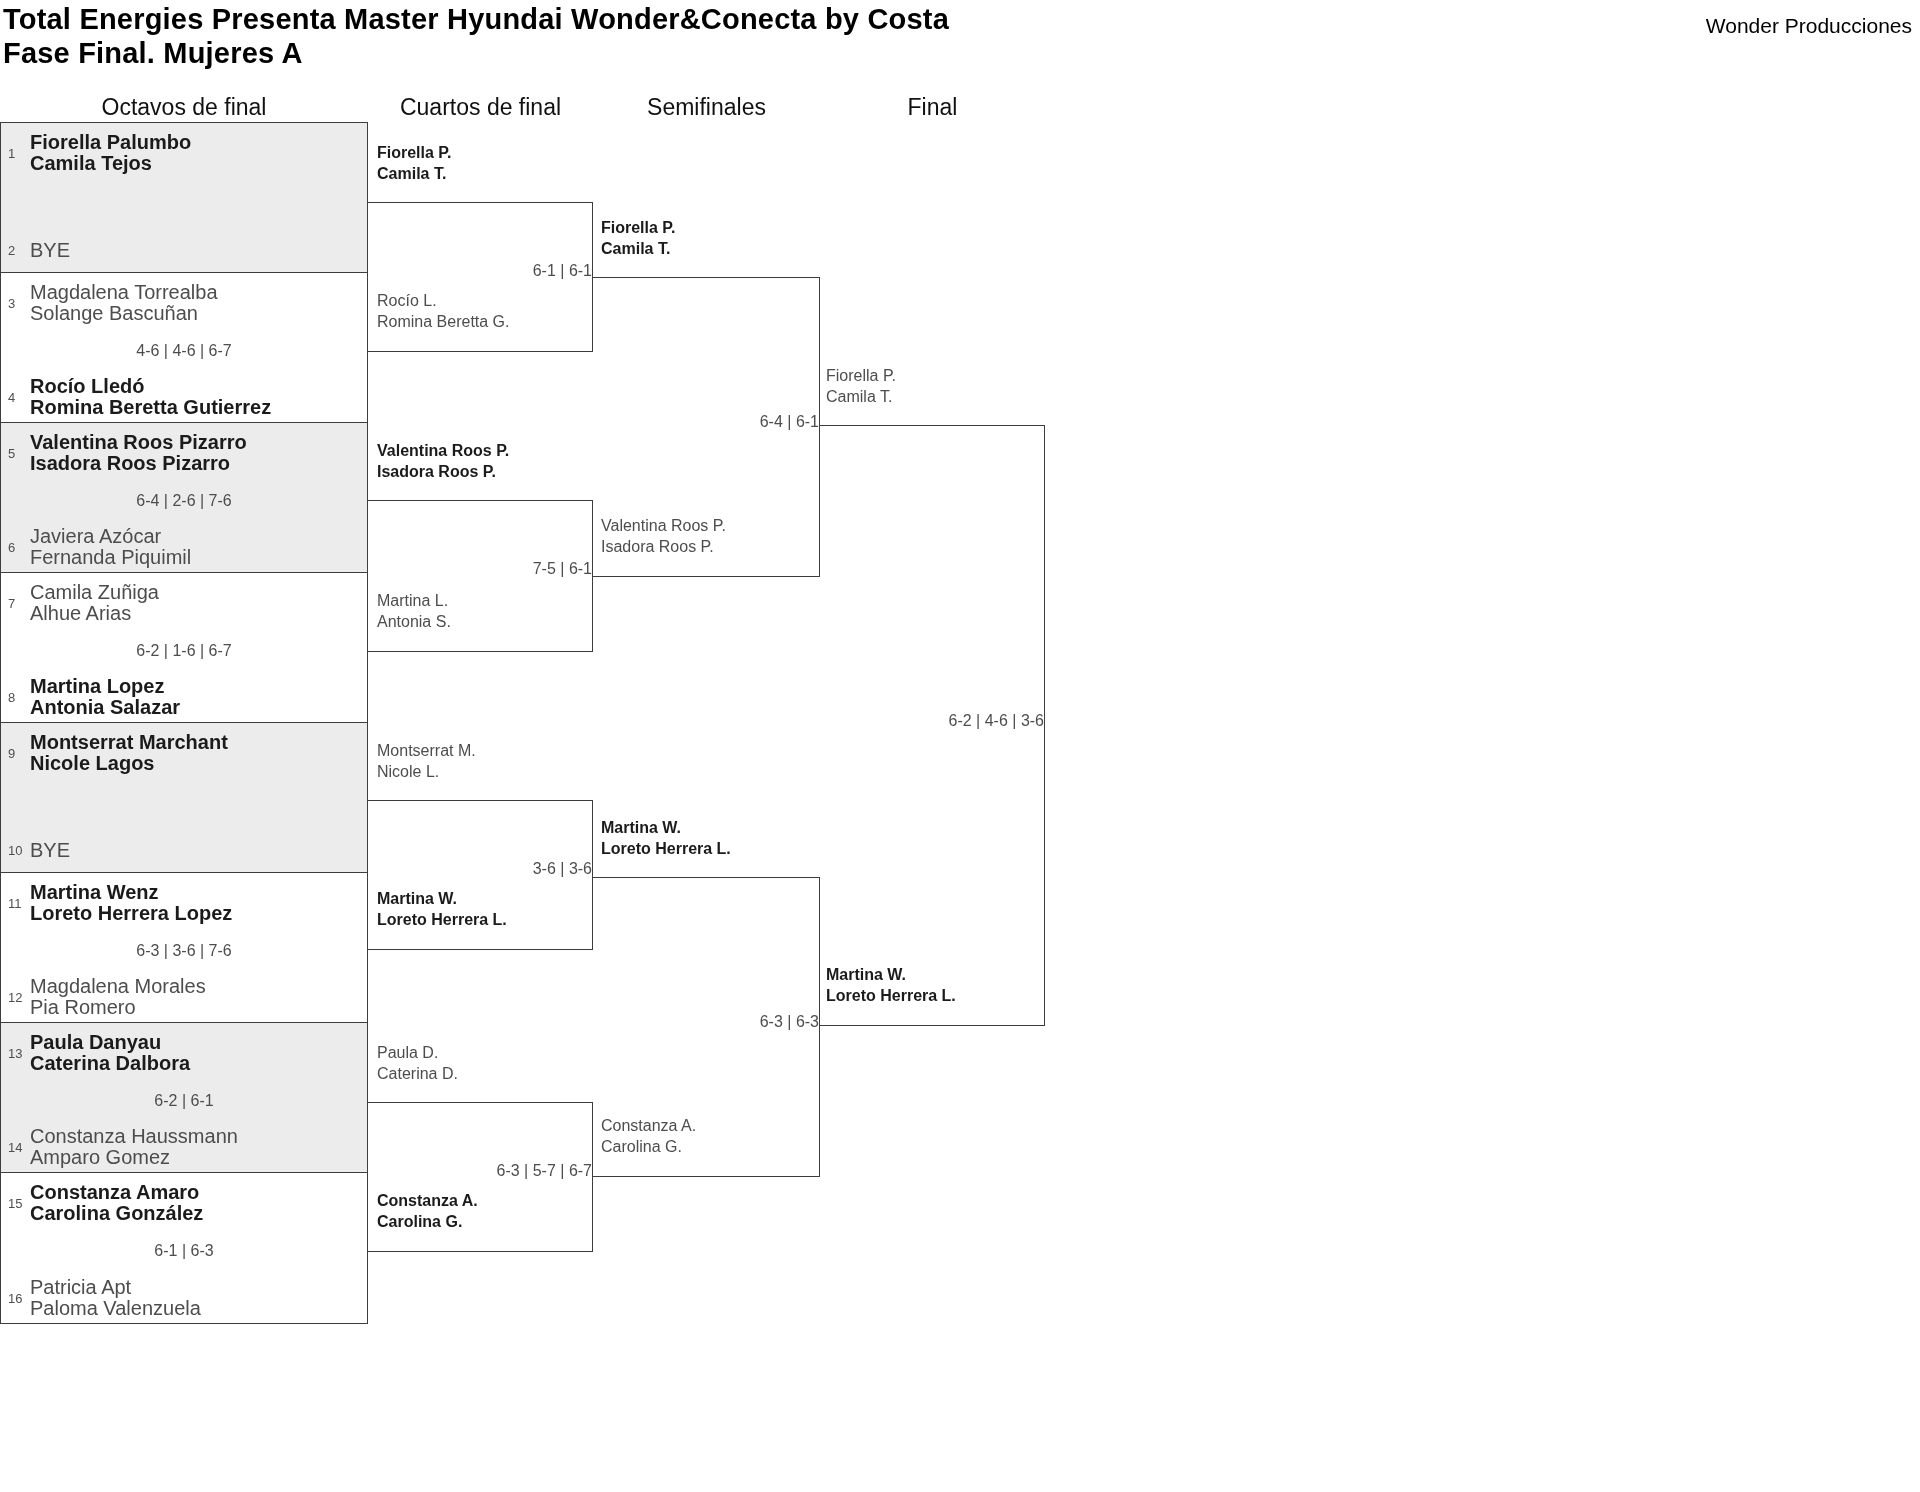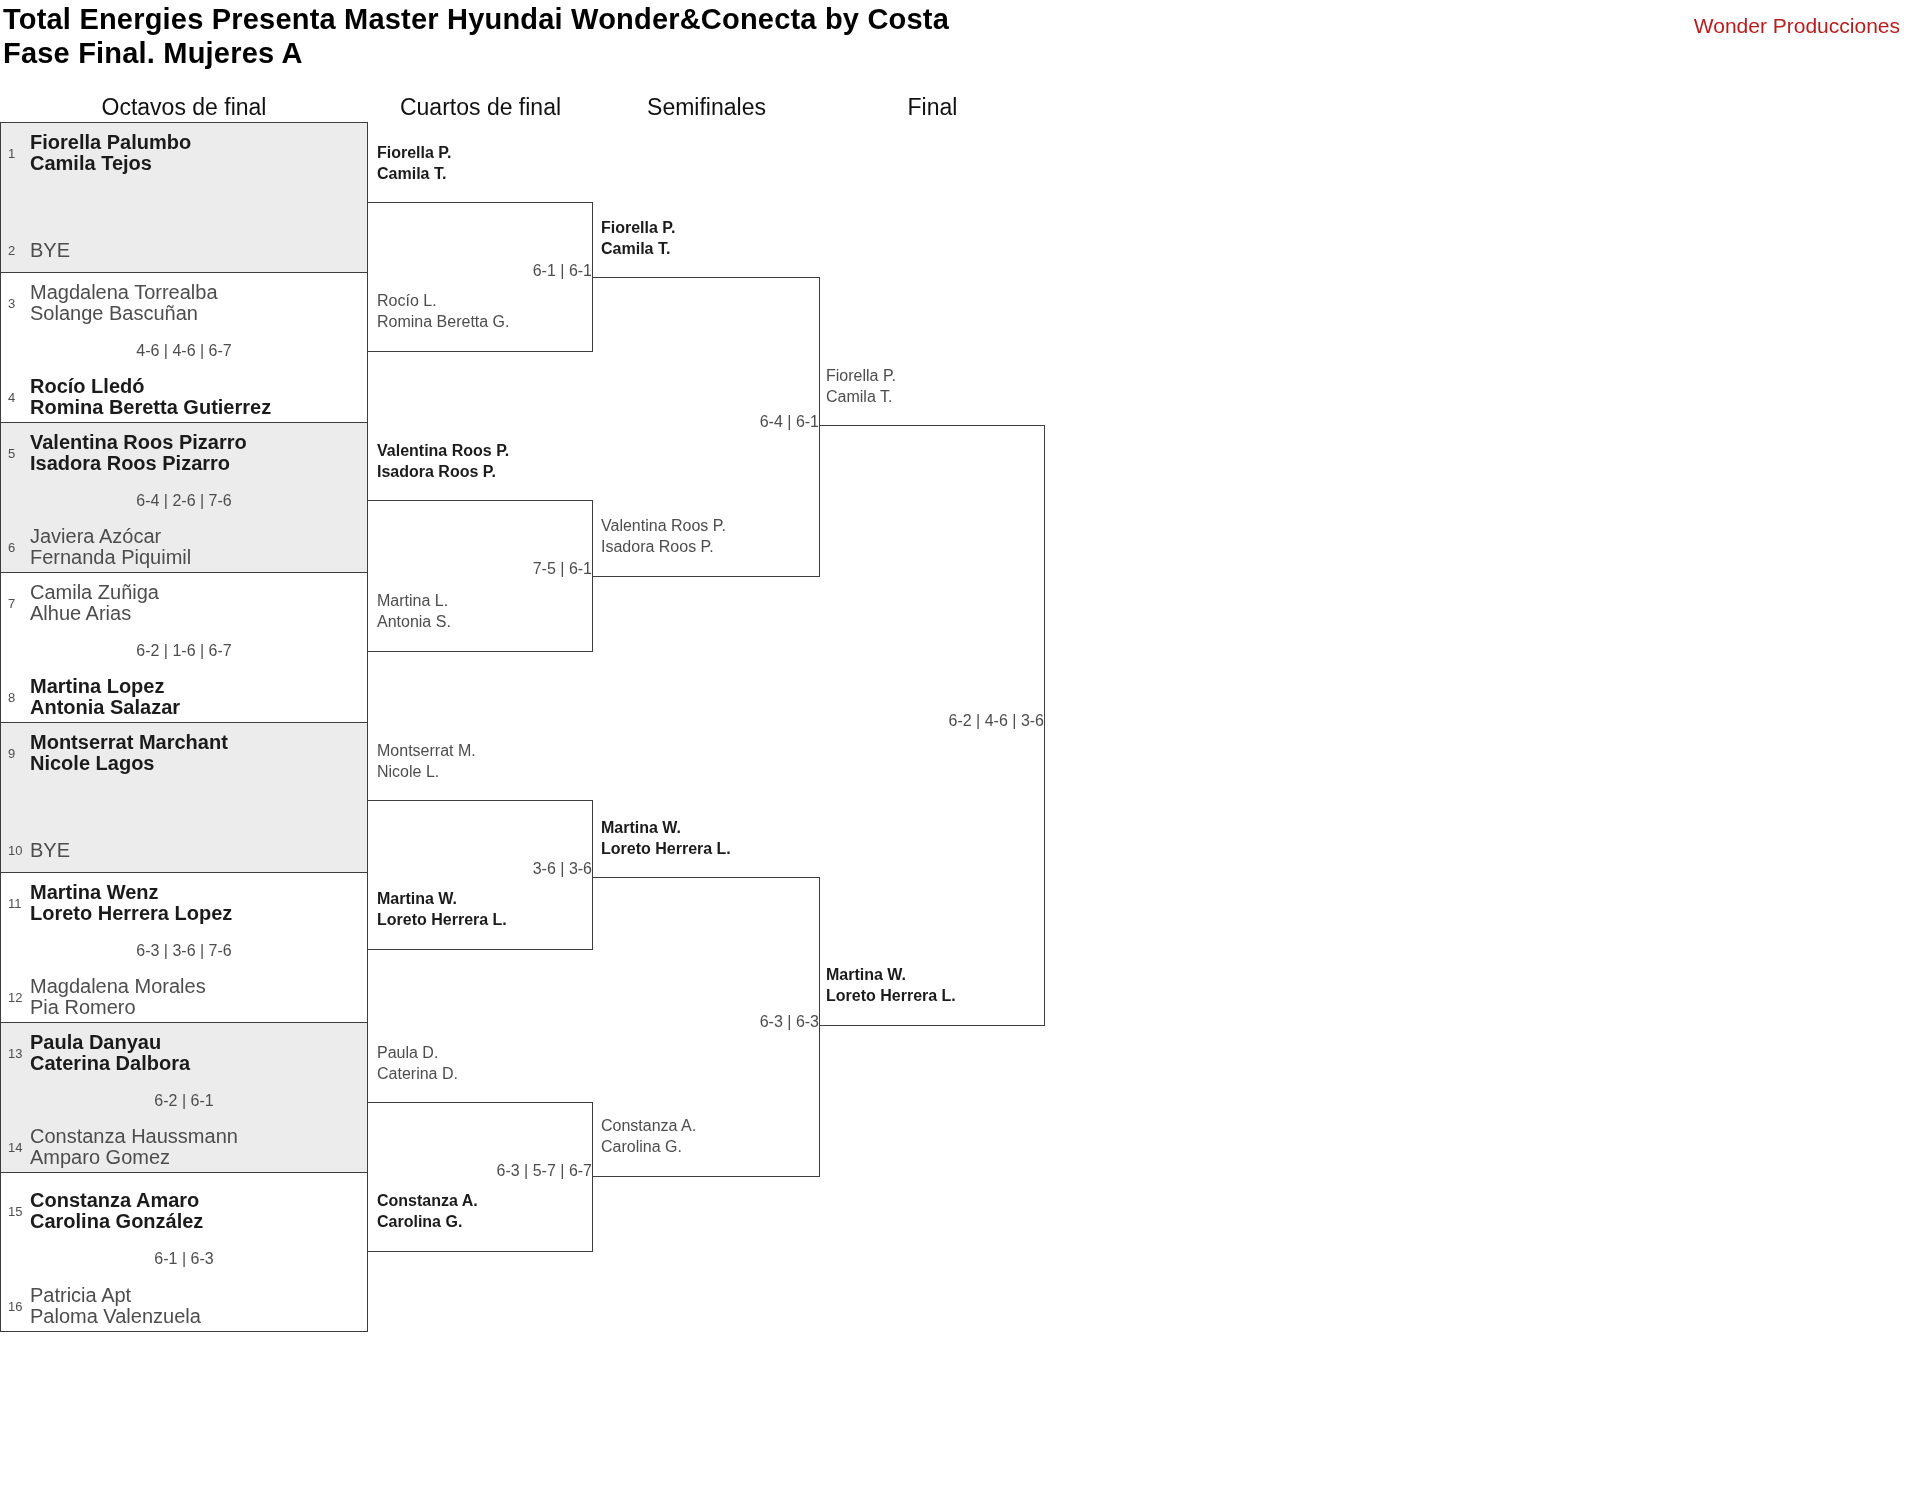--- a/index.html
+++ b/index.html
@@ -4,34 +4,34 @@
 <style>
   * { margin:0; padding:0; box-sizing:border-box; }
   html,body { background:#ffffff; }
   body { font-family:"Liberation Sans", sans-serif; }
   .canvas {
     position:relative; width:1920px; height:1492px;
     background:#ffffff; overflow:hidden;
   }
   .title { position:absolute; left:3px; top:2px; color:#000;
     font-size:29px; line-height:34px; font-weight:700; letter-spacing:.2px; }
-  .brand { position:absolute; right:20px; top:14px; color:#b91c1c;
+  .brand { position:absolute; right:8px; top:14px; color:#000000;
     font-size:21px; font-weight:500; }
   .round-header { position:absolute; top:94px; text-align:center;
     font-size:23px; font-weight:500; color:#111; }
   #rh-r16   { left:0;     width:368px; }
   #rh-qf    { left:368px; width:225px; }
   #rh-sf    { left:593px; width:227px; }
   #rh-final { left:820px; width:225px; }
 
   
   .r16col { position:absolute; left:0; top:122px; width:368px;
     border:1px solid #3d3d3d; }
   .r16match { position:relative; height:150px; border-bottom:1px solid #3d3d3d; background:#fff; }
-  .r16match:last-child { border-bottom:none;margin-top:8px; }
+  .r16match:last-child { border-bottom:none; }
   .r16match.shaded { background:#ececec; }
   .slot { position:absolute; left:7px; right:4px; display:flex; gap:5px; align-items:center; }
   .slot .seed { flex:0 0 17px; font-size:13px; color:#4f4f4f; }
   .slot .names { font-size:20px; line-height:21px; color:#4d4d4d; }
   .slot.winner .names { font-weight:700; color:#1b1b1b; }
   .slot.top { top:9px; }
   .slot.bottom { bottom:4px; }
   .slot.bottom.bye { bottom:11px; }
   .r16score { position:absolute; left:0; right:0; top:69px; text-align:center;
     font-size:16px; color:#4d4d4d; }

